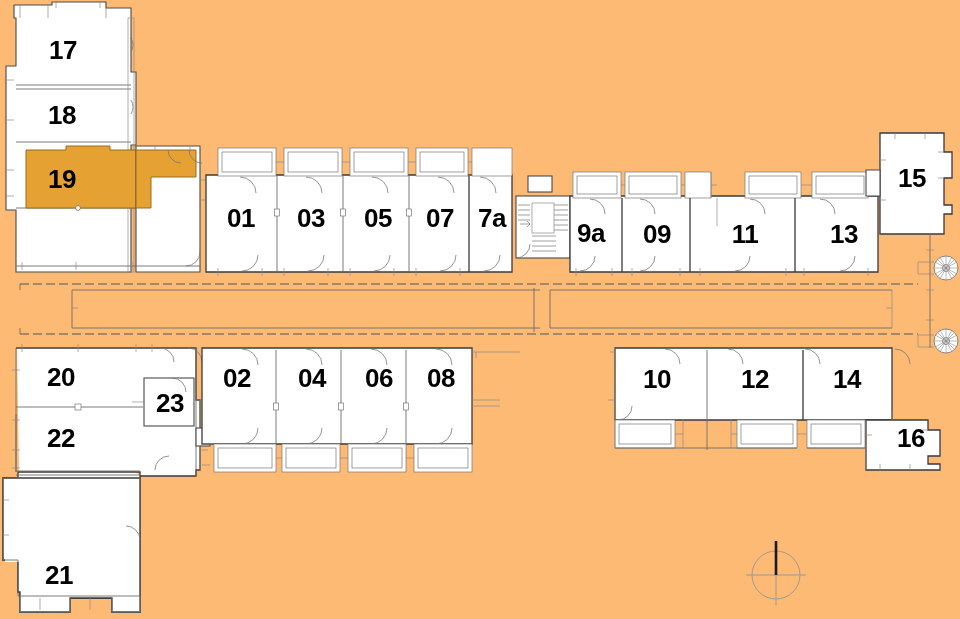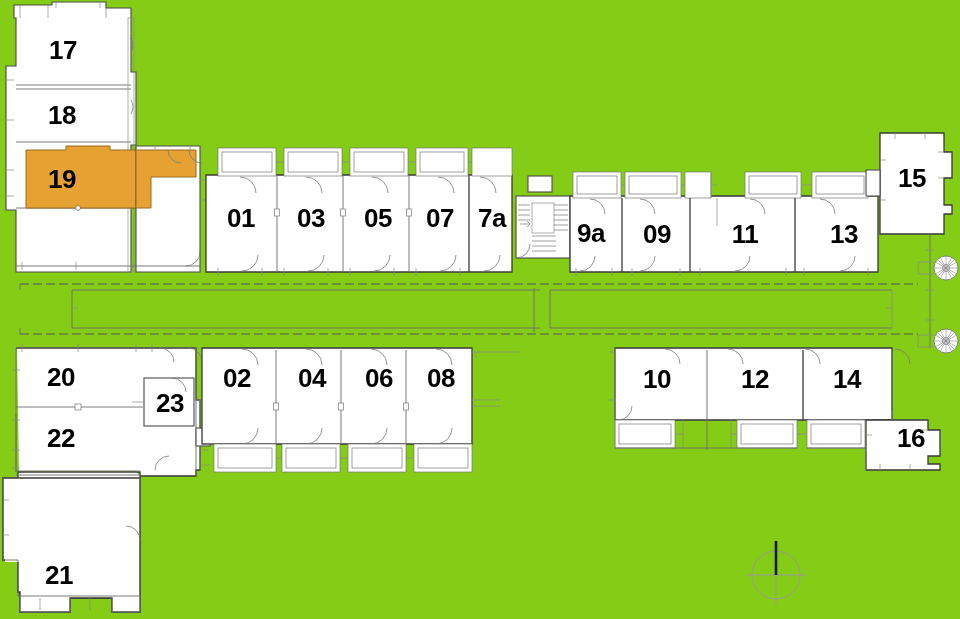--- a/index.html
+++ b/index.html
@@ -10,21 +10,21 @@
   body {
     width: 960px;
     height: 619px;
     overflow: hidden;
     font-family: "Liberation Sans", sans-serif;
   }
   #floorplan-root {
     position: relative;
     width: 960px;
     height: 619px;
-    background: #84cc16;
+    background: #fdba74;
   }
   #plan-svg {
     position: absolute;
     top: 0;
     left: 0;
     width: 960px;
     height: 619px;
   }
   .room-label {
     font-family: "Liberation Sans", sans-serif;

